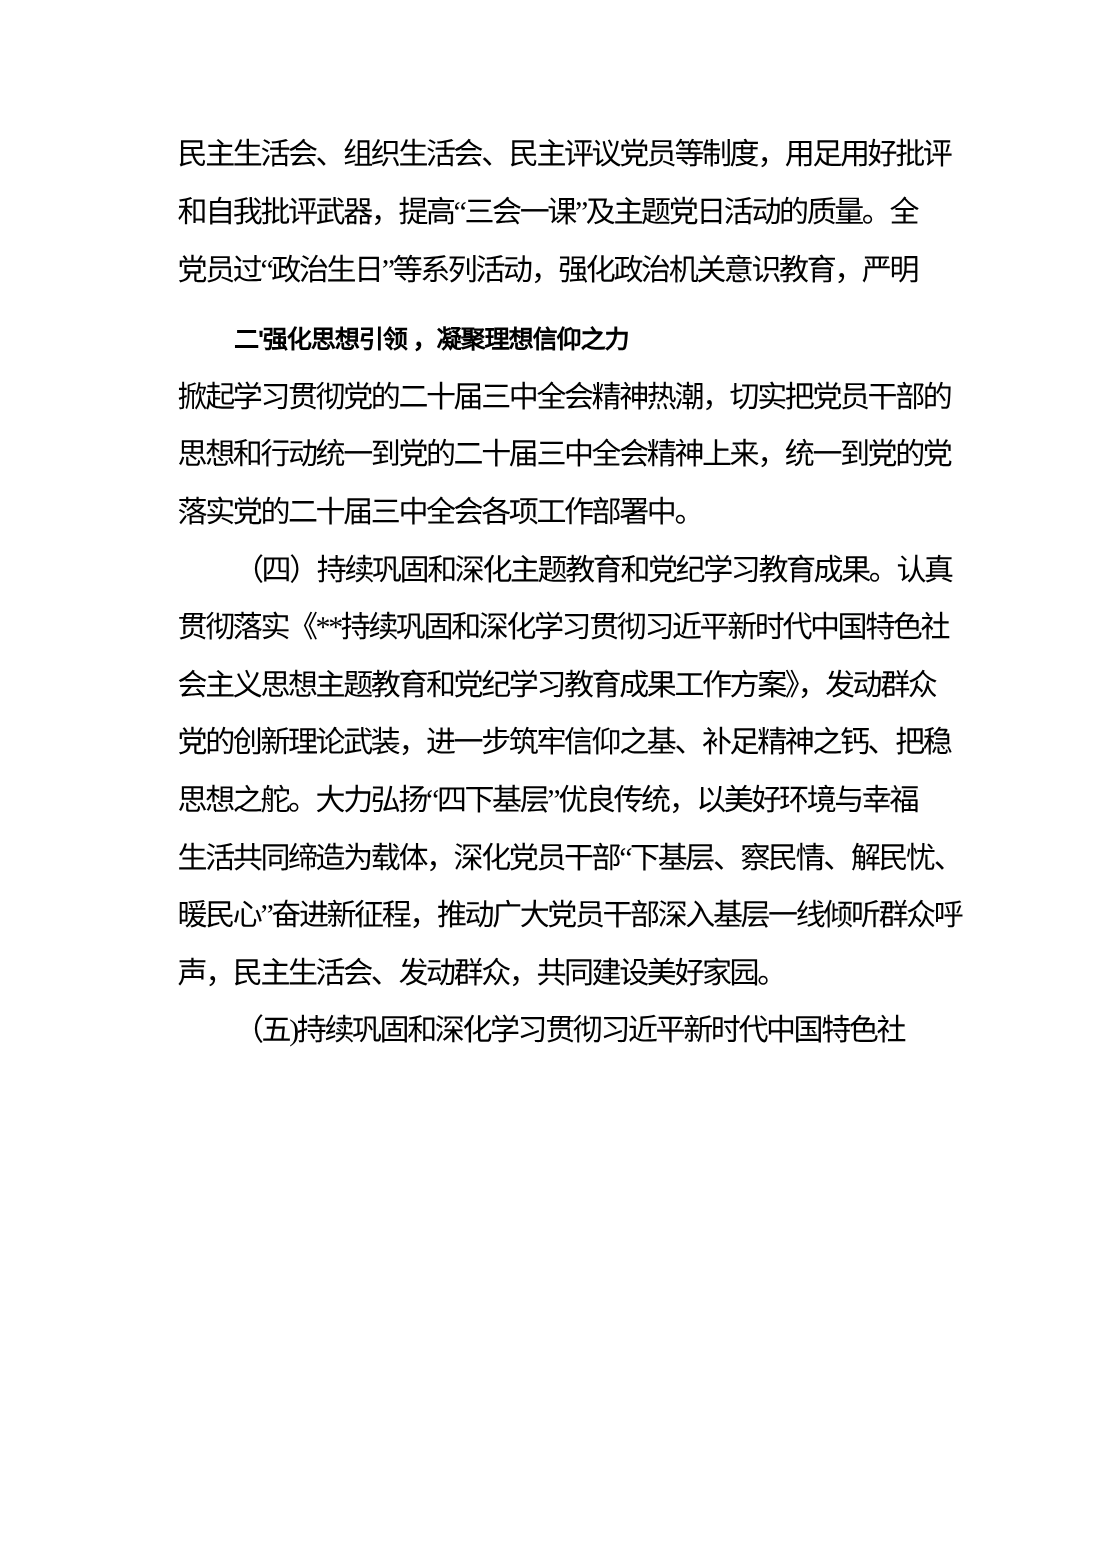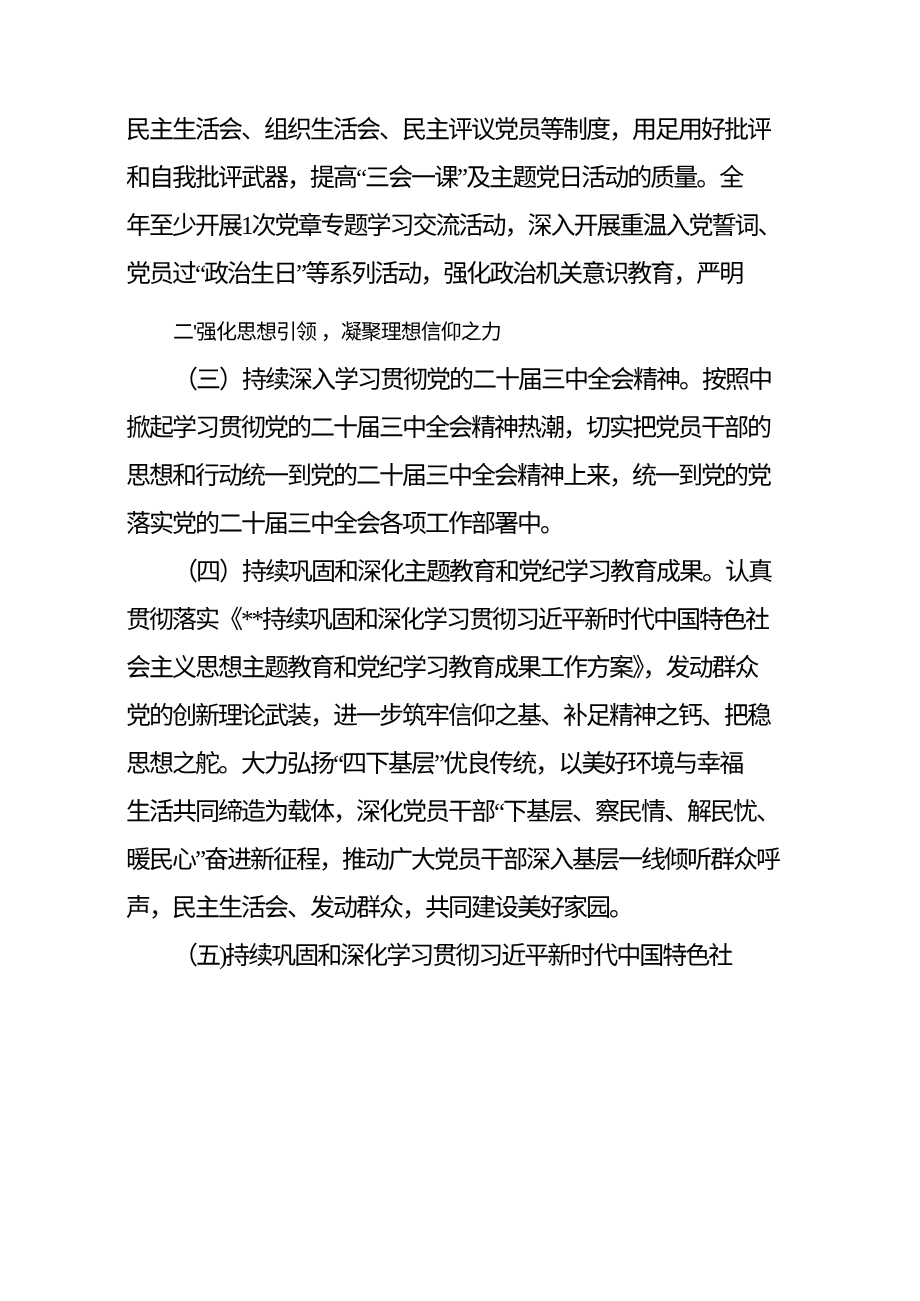--- a/index.html
+++ b/index.html
@@ -8,57 +8,55 @@
     position: relative;
     width: 920px;
     height: 1301px;
     background: var(--page-bg, #ffffff);
     color: var(--page-fg, #000000);
     overflow: hidden;
     font-family: "Liberation Serif", serif;
   }
   .doc {
     position: absolute;
-    left: 126px;
+    left: 148px;
     top: 106px;
     width: 700px;
   }
   .line {
     height: 48px;
     line-height: 48px;
     font-size: 25px;
     letter-spacing: -2px;
     white-space: nowrap;
     color: var(--page-fg, #000000);
   }
   .line.indent { padding-left: 47px; }
   .line.heading {
     margin-top: 10px;
     font-family: "Liberation Sans", sans-serif;
-    font-weight: 400;
+    font-weight: 700;
     font-size: 21px;
     letter-spacing: -1px;
   }
   .seg-alt {
     font-family: "Liberation Sans", sans-serif;
     font-weight: 600;
     letter-spacing: -1px;
   }
 </style>
 </head>
 <body>
 
 <div class="page" style="--page-bg: #ffffff; --page-fg: #000000;">
   <div class="doc">
       <div class="line"><span>民主生活会、组织生活会、民主评议党员等制度，用足用好批评</span></div>
       <div class="line"><span>和自我批评武器，提高“三会一课”及主题党日活动的质量。全</span></div>
-      <div class="line"><span>年至少开展1次党章专题学习交流活动，深入开展重温入党誓词、</span></div>
       <div class="line"><span>党员过“政治生日”等系列活动，强化政治机关意识教育，严明</span></div>
       <div class="line heading indent"><span>二'强化思想引领 ，凝聚理想信仰之力</span></div>
-      <div class="line indent"><span>（三）持续深入学习贯彻党的二十届三中全会精神。按照中</span></div>
       <div class="line"><span>掀起学习贯彻党的二十届三中全会精神热潮，切实把党员干部的</span></div>
       <div class="line"><span>思想和行动统一到党的二十届三中全会精神上来，统一到党的党</span></div>
       <div class="line"><span>落实党的二十届三中全会各项工作部署中。</span></div>
       <div class="line indent"><span>（四）持续巩固和深化主题教育和党纪学习教育成果。认真</span></div>
       <div class="line"><span>贯彻落实《**持续巩固和深化学习贯彻习近平新时代中国特色社</span></div>
       <div class="line"><span>会主义思想主题教育和党纪学习教育成果工作方案》，发动群众</span></div>
       <div class="line"><span>党的创新理论武装，进一步筑牢信仰之基、补足精神之钙、把稳</span></div>
       <div class="line"><span>思想之舵。大力弘扬“四下基层”优良传统，以美好环境与幸福</span></div>
       <div class="line"><span>生活共同缔造为载体，深化党员干部“下基层、察民情、解民忧、</span></div>
       <div class="line"><span>暖民心”奋进新征程，推动广大党员干部深入基层一线倾听群众呼</span></div>

